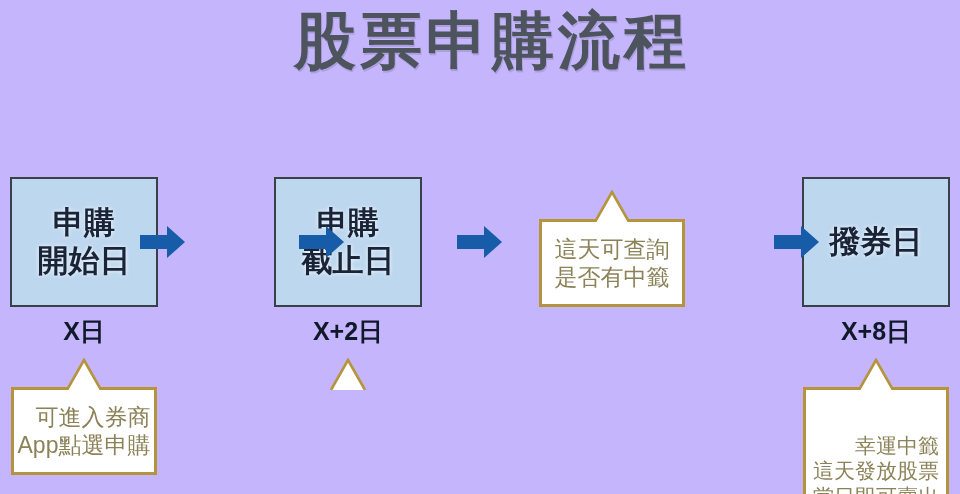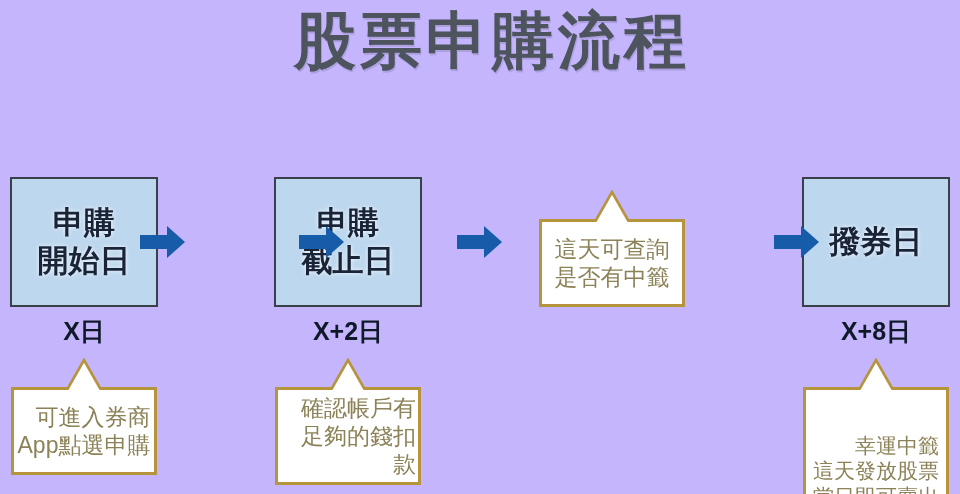--- a/index.html
+++ b/index.html
@@ -132,24 +132,20 @@
       <div class="box">
         <span class="box-text">申購
 截止日</span>
       </div>
       <div class="day">X+2日</div>
       <div class="pointer">
         <svg width="40" height="32" viewBox="0 0 40 32">
             <path d="M3,32 L20,2 L37,32" fill="#ffffff" stroke="#b5943b" stroke-width="2.6"></path>
           </svg>
       </div>
-      <div class="callout">
-        <span class="callout-text">確認帳戶有
-足夠的錢扣款</span>
-      </div>
     </div>
 
 
     <div class="col">
       <div class="pointer">
         <svg width="40" height="32" viewBox="0 0 40 32">
             <path d="M3,32 L20,2 L37,32" fill="#ffffff" stroke="#b5943b" stroke-width="2.6"></path>
           </svg>
       </div>
       <div class="callout">

